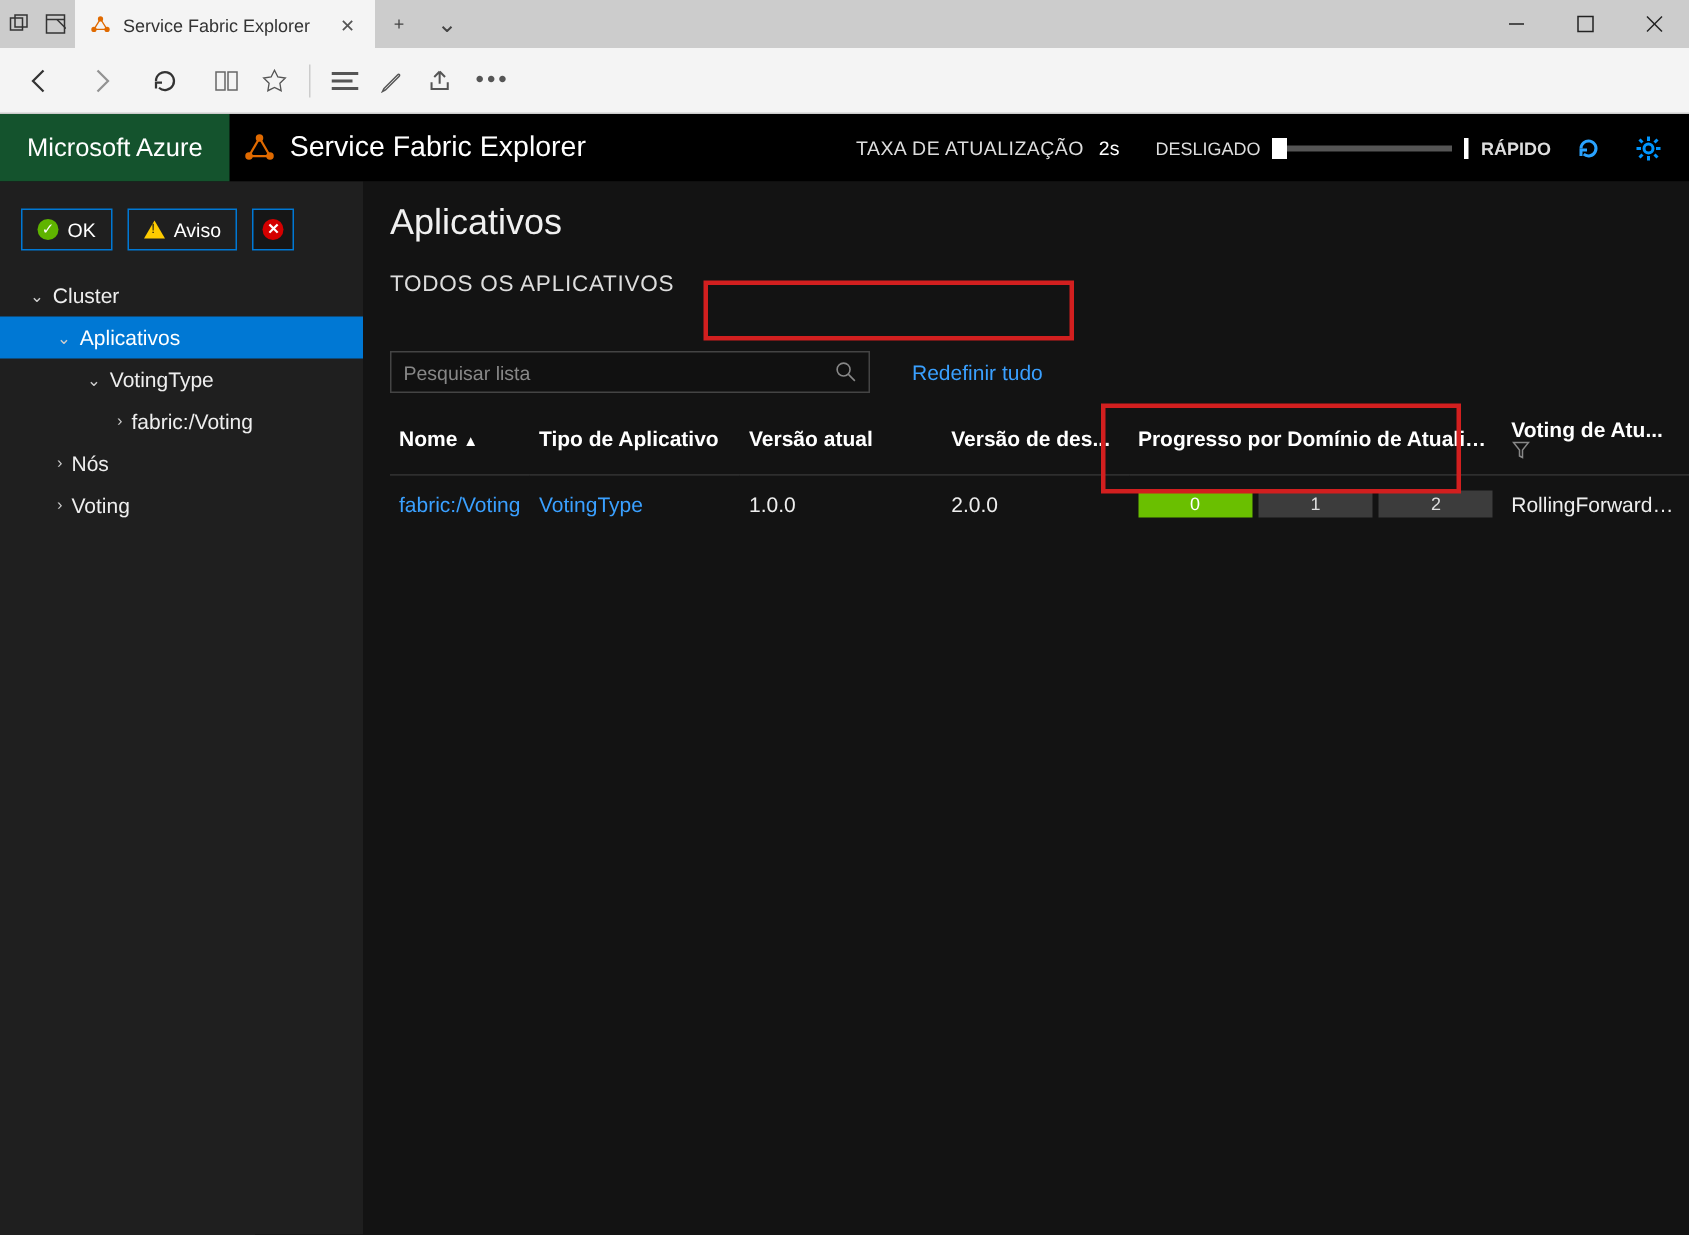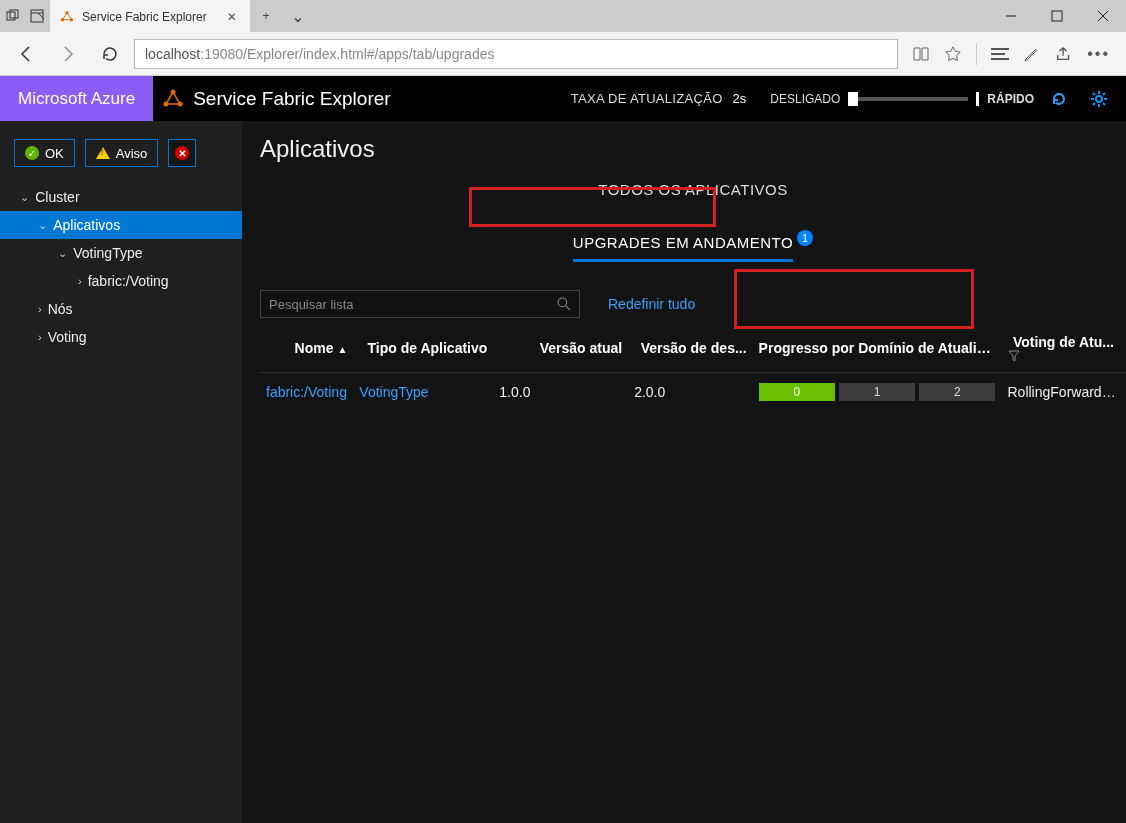--- a/index.html
+++ b/index.html
@@ -19,21 +19,21 @@
   .addrbar { height: 44px; background: #f4f4f4; display:flex; align-items:center; padding: 0 8px; gap: 6px; border-bottom:1px solid #ccc;}
   .nav-btn { width: 36px; height: 36px; display:flex; align-items:center; justify-content:center; color:#555; }
   .url-box { flex:1; height:30px; border:1px solid #bbb; background:#fff; display:flex; align-items:center; padding:0 10px; color:#666; font-size:14px; }
   .url-box .proto { color:#555; }
   .url-box .rest { color:#888; }
   .addr-right { display:flex; gap:14px; padding: 0 8px; color:#555; align-items:center;}
   .addr-right svg, .addr-right .glyph { width:18px; height:18px; }
 
   
   .app-header { height: 45px; background: #000; display:flex; align-items:center; color:#fff; }
-  .azure { background:#8b5cf6; color:#fff; height:100%; display:flex; align-items:center; padding:0 18px; font-size:17px; font-weight:400; }
+  .azure { background:#14532d; color:#fff; height:100%; display:flex; align-items:center; padding:0 18px; font-size:17px; font-weight:400; }
   .sf-logo { width: 40px; display:flex; align-items:center; justify-content:center; }
   .app-title { font-size:19px; font-weight:300; }
   .app-header .hspacer { flex:1; }
   .refresh-area { display:flex; align-items:center; gap:10px; font-size:13px; color:#ddd; padding-right:12px;}
   .refresh-area .lbl { letter-spacing:.3px; }
   .refresh-area .val { color:#fff; }
   .slider-box { display:flex; align-items:center; gap:8px; }
   .slider { width:120px; height:4px; background:#555; position:relative; }
   .slider .thumb { width:10px; height:14px; background:#fff; position:absolute; left:0; top:-5px; }
   .slider-box .marker { width:3px; height:14px; background:#fff; }
@@ -62,36 +62,36 @@
   .tree-item.lvl1 { padding-left: 6px; }
   .tree-item.lvl2 { padding-left: 24px; }
   .tree-item.lvl3 { padding-left: 44px; }
   .tree-item.lvl4 { padding-left: 64px; }
   .tree-item.active { background:#0078d4; color:#fff; margin-left:-14px; margin-right:-14px; padding-left:38px;}
   .chev { font-size:11px; color:#ccc; }
 
   
   .main { flex:1; background:#131313; padding: 14px 0 0 18px; color:#eee; position:relative;}
   .page-title { font-size:24px; font-weight:400; color:#f0f0f0; margin-bottom:18px; }
-  .tabs { display:flex; gap:28px; align-items:center; position:relative;flex-direction:column; }
+  .tabs { display:flex; gap:28px; align-items:center; position:relative; }
   .tabx { font-size:15px; letter-spacing:.5px; color:#ddd; padding-bottom:8px; }
   .tabx.active { color:#fff; border-bottom:3px solid #0078d4; }
   .tab-wrap { position:relative; display:inline-flex; align-items:flex-start; }
   .badge { background:#0084ff; color:#fff; border-radius:50%; width:16px; height:16px; font-size:11px; display:inline-flex; align-items:center; justify-content:center; margin-left:4px; position:relative; top:-4px;}
   .highlight-red { position:absolute; border:3px solid #d21f1f; pointer-events:none; }
   .hl1 { left: 469px; top: 187px; width: 247px; height: 40px; }
   .hl2 { left: 734px; top: 269px; width: 240px; height: 60px; }
 
-  .list-tools { display:flex; gap:28px; align-items:center; margin:28px 0 8px 0;}
+  .list-tools { display:flex; gap:12px; align-items:center; margin:28px 0 8px 0;}
   .list-search { width:320px; height:28px; border:1px solid #444; background:#111; display:flex; align-items:center; padding:0 8px; color:#888; font-size:13px;}
   .list-search .sicon{margin-left:auto;}
-  .reset-link { color:#3aa0ff; font-size:14px; }
+  .reset-link { color:#3aa0ff; font-size:14px;margin-left:16px; }
 
   table.grid { width: 100%; border-collapse: collapse; font-size:14px; color:#eee; table-layout:fixed;}
-  table.grid th { text-align:right; font-weight:600; color:#fff; padding:8px 6px 10px 6px; border-bottom:1px solid #2e2e2e; white-space:nowrap; overflow:hidden; text-overflow:ellipsis;}
+  table.grid th { text-align:left; font-weight:600; color:#fff; padding:8px 6px 10px 6px; border-bottom:1px solid #2e2e2e; white-space:nowrap; overflow:hidden; text-overflow:ellipsis;}
   table.grid td { padding:10px 6px; vertical-align:middle; white-space:nowrap; overflow:hidden; text-overflow:ellipsis;}
   .link { color:#3aa0ff; }
   .sort-caret { font-size:10px; margin-left:4px;}
 
   .ud-row { display:flex; gap:4px; }
   .ud-cell { flex:1; height:18px; background:#3c3c3c; color:#ddd; font-size:12px; display:flex; align-items:center; justify-content:center; }
   .ud-cell.done { background:#6abf00; color:#fff; }
 
   .filter-icon { color:#888; font-size:14px; }
 
@@ -158,24 +158,20 @@
   <div class="nav-btn" style="opacity:.5">
     <svg width="20" height="20" viewBox="0 0 20 20">
         <path d="M7 3 L14 10 L7 17" fill="none" stroke="#333" stroke-width="1.5"></path>
       </svg>
   </div>
   <div class="nav-btn">
     <svg width="18" height="18" viewBox="0 0 18 18">
         <path d="M3 9a6 6 0 1 1 2 4.5" fill="none" stroke="#333" stroke-width="1.5"></path>
         <path d="M3 14v-4h4" fill="none" stroke="#333" stroke-width="1.5"></path>
       </svg>
-  </div>
-  <div class="url-box">
-    <span class="proto">localhost</span>
-      <span class="rest">:19080/Explorer/index.html#/apps/tab/upgrades</span>
   </div>
   <div class="addr-right">
     <span>
       <svg width="18" height="18" viewBox="0 0 18 18">
           <path d="M2 3h6v12H2zM10 3h6v12h-6z" fill="none" stroke="#666"></path>
         </svg>
     </span>
     <span>
       <svg width="18" height="18" viewBox="0 0 20 20">
           <path d="M10 2l2.5 5 5.5.8-4 3.9.9 5.5L10 14.8 5.1 17.2 6 11.7 2 7.8l5.5-.8z" fill="none" stroke="#555"></path>
@@ -293,24 +289,20 @@
         <span>Voting</span>
       </div>
     </div>
   </div>
 
   <div class="main">
     <div class="page-title">Aplicativos</div>
 
     <div class="tabs">
       <div class="tabx">TODOS OS APLICATIVOS</div>
-      <div class="tab-wrap">
-        <div class="tabx active">UPGRADES EM ANDAMENTO</div>
-        <span class="badge">1</span>
-      </div>
     </div>
 
     <div class="list-tools">
       <div class="list-search">
         <span>Pesquisar lista</span>
         <span class="sicon">
           <svg width="14" height="14" viewBox="0 0 13 13">
               <circle cx="5" cy="5" r="4" fill="none" stroke="#888"></circle>
               <line x1="8" y1="8" x2="12" y2="12" stroke="#888"></line>
             </svg>

